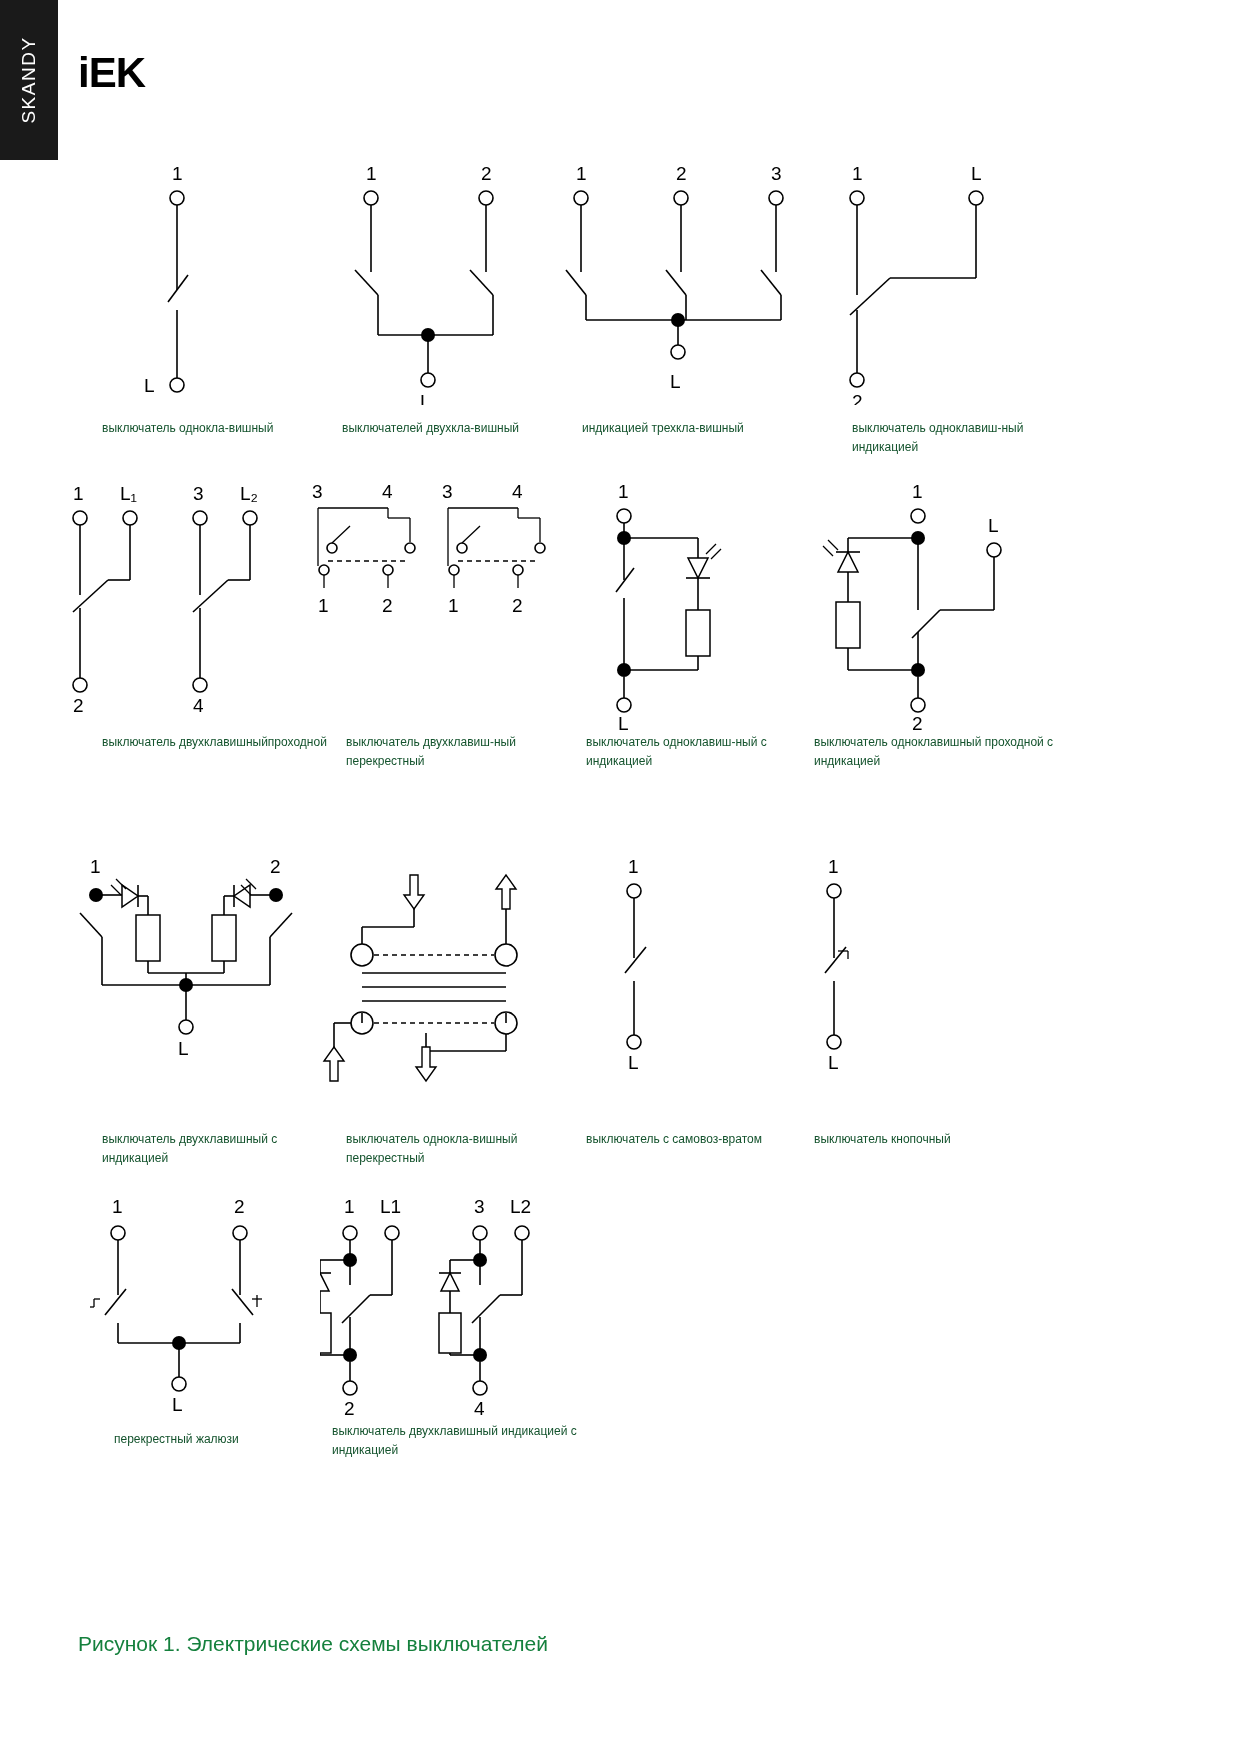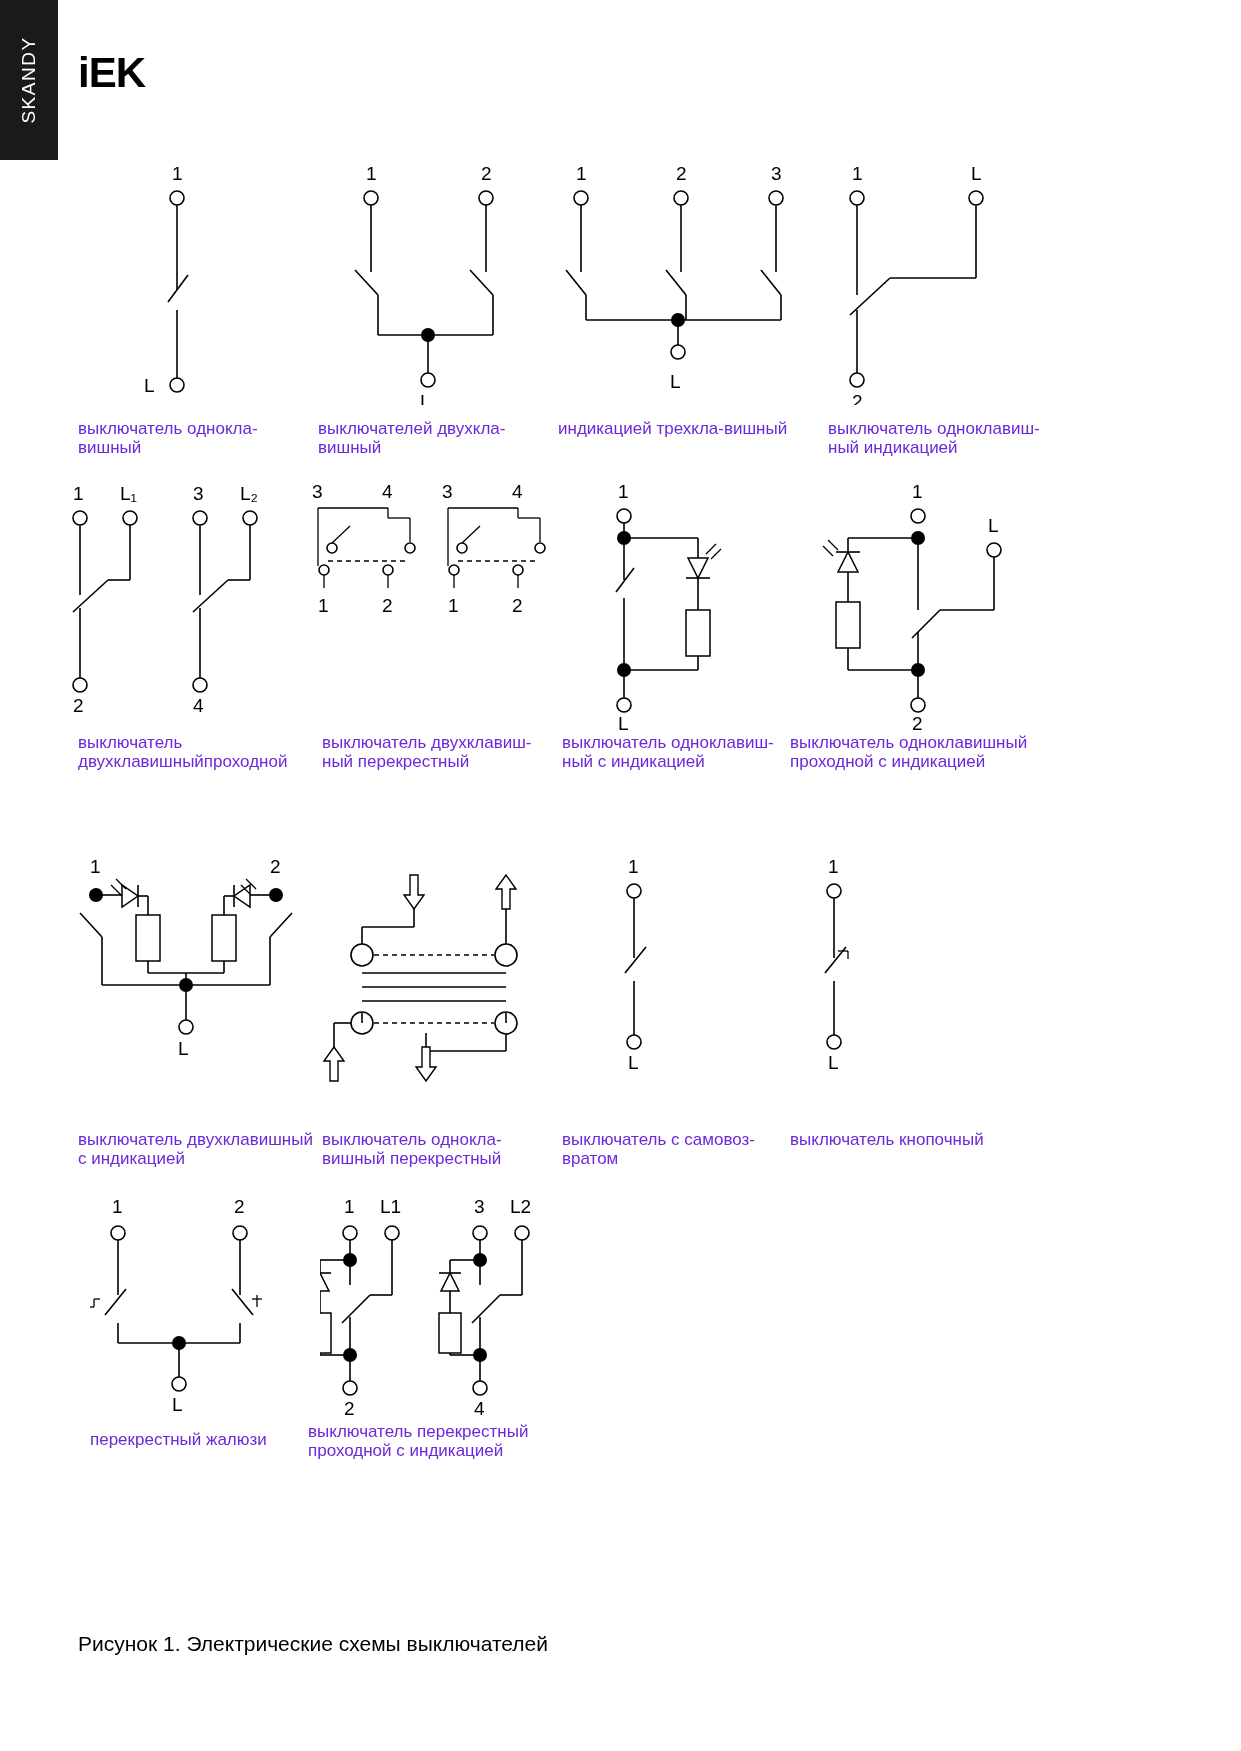--- a/index.html
+++ b/index.html
@@ -47,31 +47,32 @@
     top: 42px;
     font-size: 42px;
     font-weight: bold;
     letter-spacing: -1px;
     line-height: 62px;
     font-family: "Liberation Sans", sans-serif;
   }
   
   .caption {
     position: absolute;
-    font-size: 17px;
+    font-size: 12px;
     line-height: 19px;
-    color: #6d28d9;
+    color: #14532d;
     white-space: pre-line;
+    margin-left: 24px;
   }
   #figure-caption {
     position: absolute;
     left: 78px;
     top: 1632px;
     font-size: 21px;
-    color: #000000;
+    color: #15803d;
   }
   svg.sym {
     position: absolute;
   }
   svg text {
     font-family: "Liberation Sans", sans-serif;
     font-size: 19px;
     fill: #000;
   }
   svg .wire {
@@ -483,15 +484,15 @@
 
   <line class="wire" x1="160" y1="65" x2="130" y2="65"></line>
   <line class="wire" x1="130" y1="65" x2="130" y2="78"></line>
   <polygon class="box" points="121,96 139,96 130,78"></polygon>
   <line class="wire" x1="119" y1="78" x2="141" y2="78"></line>
   <line class="wire" x1="130" y1="96" x2="130" y2="118"></line>
   <rect class="box" x="119" y="118" width="22" height="40"></rect>
   <line class="wire" x1="130" y1="158" x2="130" y2="160"></line>
   <line class="wire" x1="130" y1="160" x2="160" y2="160"></line>
 </svg>
-<div class="caption" style="left:308px; top:1422px; width:250px;">выключатель перекрестный проходной с индикацией</div>
+<div class="caption" style="left:308px; top:1422px; width:250px;">выключатель двухклавишный индикацией с индикацией</div>
 
 <div id="figure-caption">Рисунок 1. Электрические схемы выключателей</div>
 
 </body></html>

